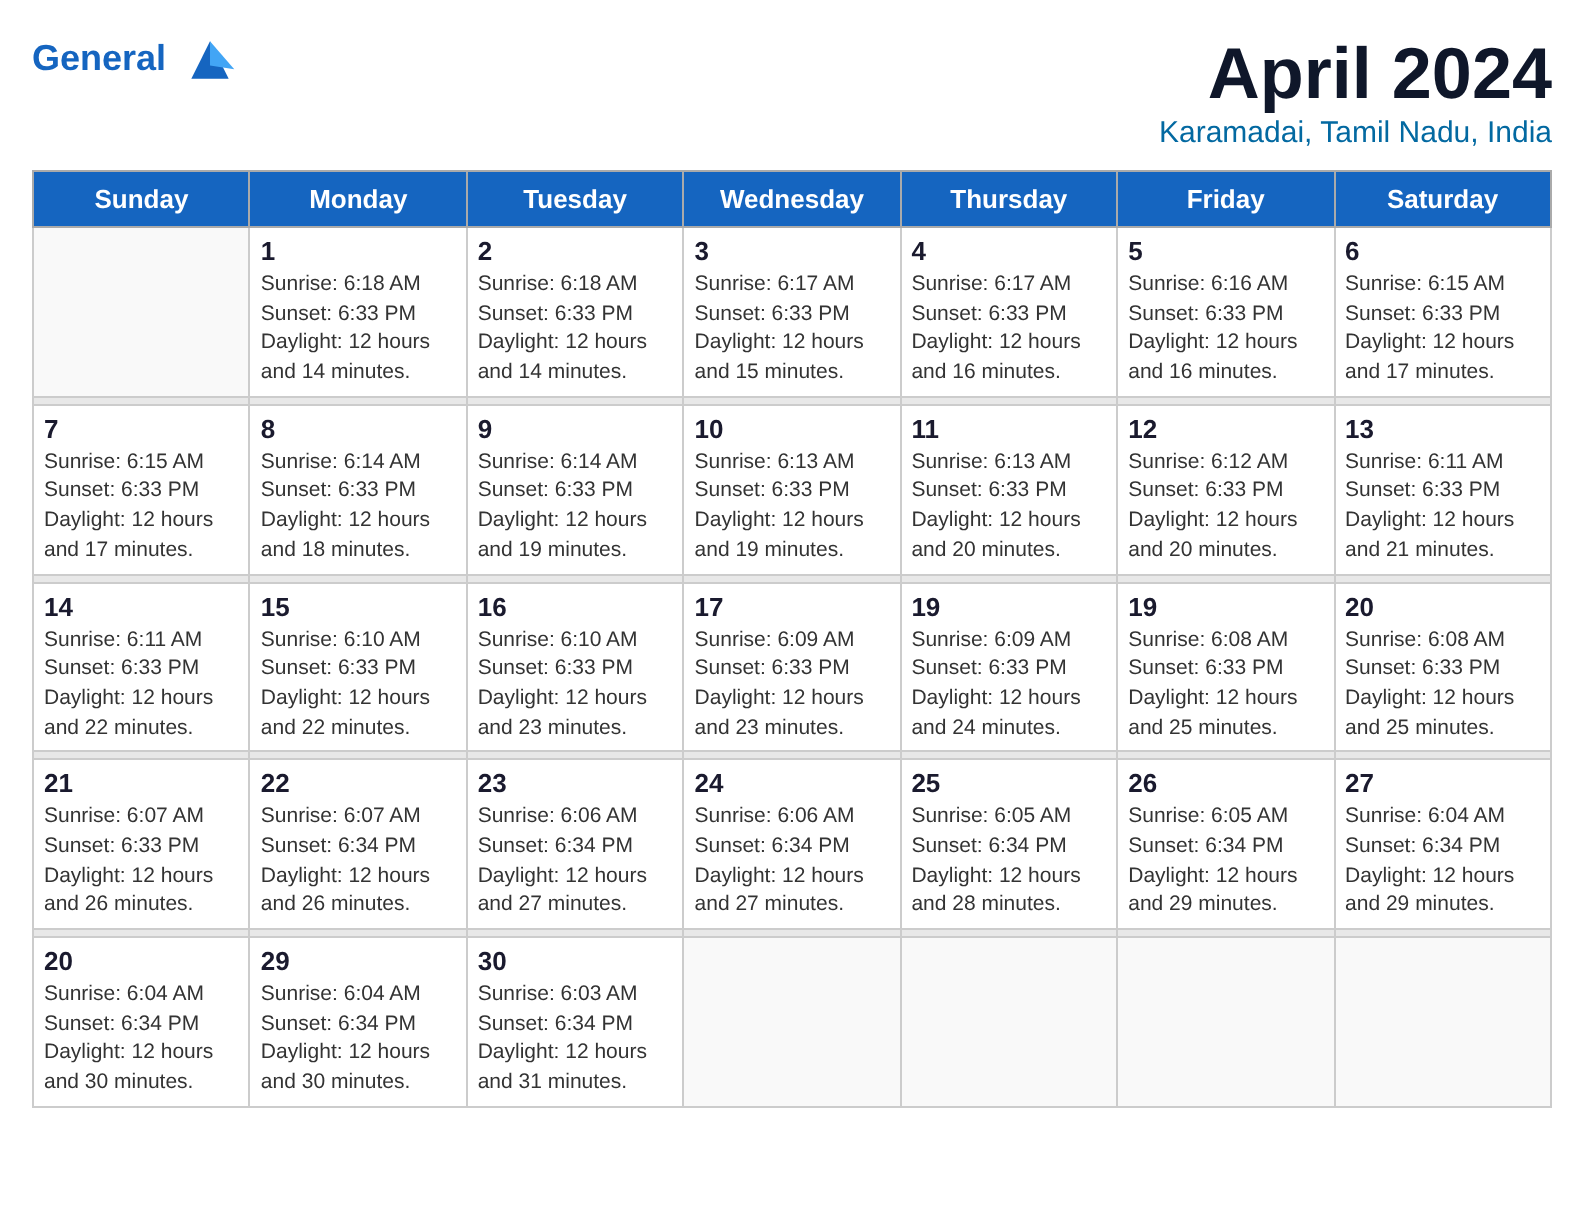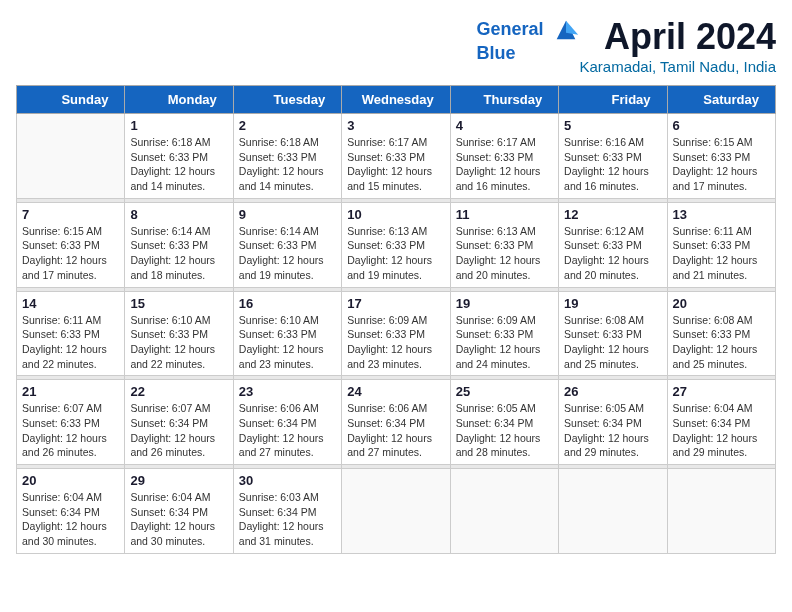--- a/index.html
+++ b/index.html
@@ -5,21 +5,21 @@
     * { box-sizing: border-box; margin: 0; padding: 0; }
     body {
       font-family: Arial, sans-serif;
       background: #fff;
       width: 792px;
       min-height: 612px;
       padding: 16px;
     }
     .header {
       display: flex;
-      justify-content: flex-end;
+      justify-content: space-between;
       align-items: flex-start;
       margin-bottom: 10px;
     }
     .logo {
       display: flex;
       align-items: center;
     }
     .logo-text {
       font-size: 18px;
       font-weight: bold;
@@ -48,21 +48,21 @@
     }
     .calendar {
       width: 100%;
       border-collapse: collapse;
       font-size: 11px;
     }
     .calendar th {
       background: #1565c0;
       color: #fff;
       padding: 6px 16px;
-      text-align: right;
+      text-align: center;
       font-size: 13px;
       font-weight: bold;
       border: 1px solid #aaa;
     }
     .calendar td {
       border: 1px solid #ccc;
       vertical-align: top;
       padding: 4px 5px;
       width: 108px;
       min-height: 80px;
@@ -98,21 +98,20 @@
       <div style="display:flex;align-items:center;">
         <div class="logo-text">
           <span>General</span>
           <svg class="logo-icon" viewBox="0 0 30 30" style="display:inline-block;vertical-align:middle;margin-left:3px;">
             <polygon points="5,25 15,5 25,25" fill="#1565c0"></polygon>
             <polygon points="15,5 28,20 15,18" fill="#42a5f5"></polygon>
           </svg>
         </div>
         <div></div>
       </div>
-      <div class="logo-text" style="color:#1565c0;font-size:18px;font-weight:bold;">Blue</div>
     </div>
   </div>
   <div class="title-block">
     <div class="month-year">April 2024</div>
     <div class="location">Karamadai, Tamil Nadu, India</div>
   </div>
 </div>
 
 <table class="calendar">
   <thead>

